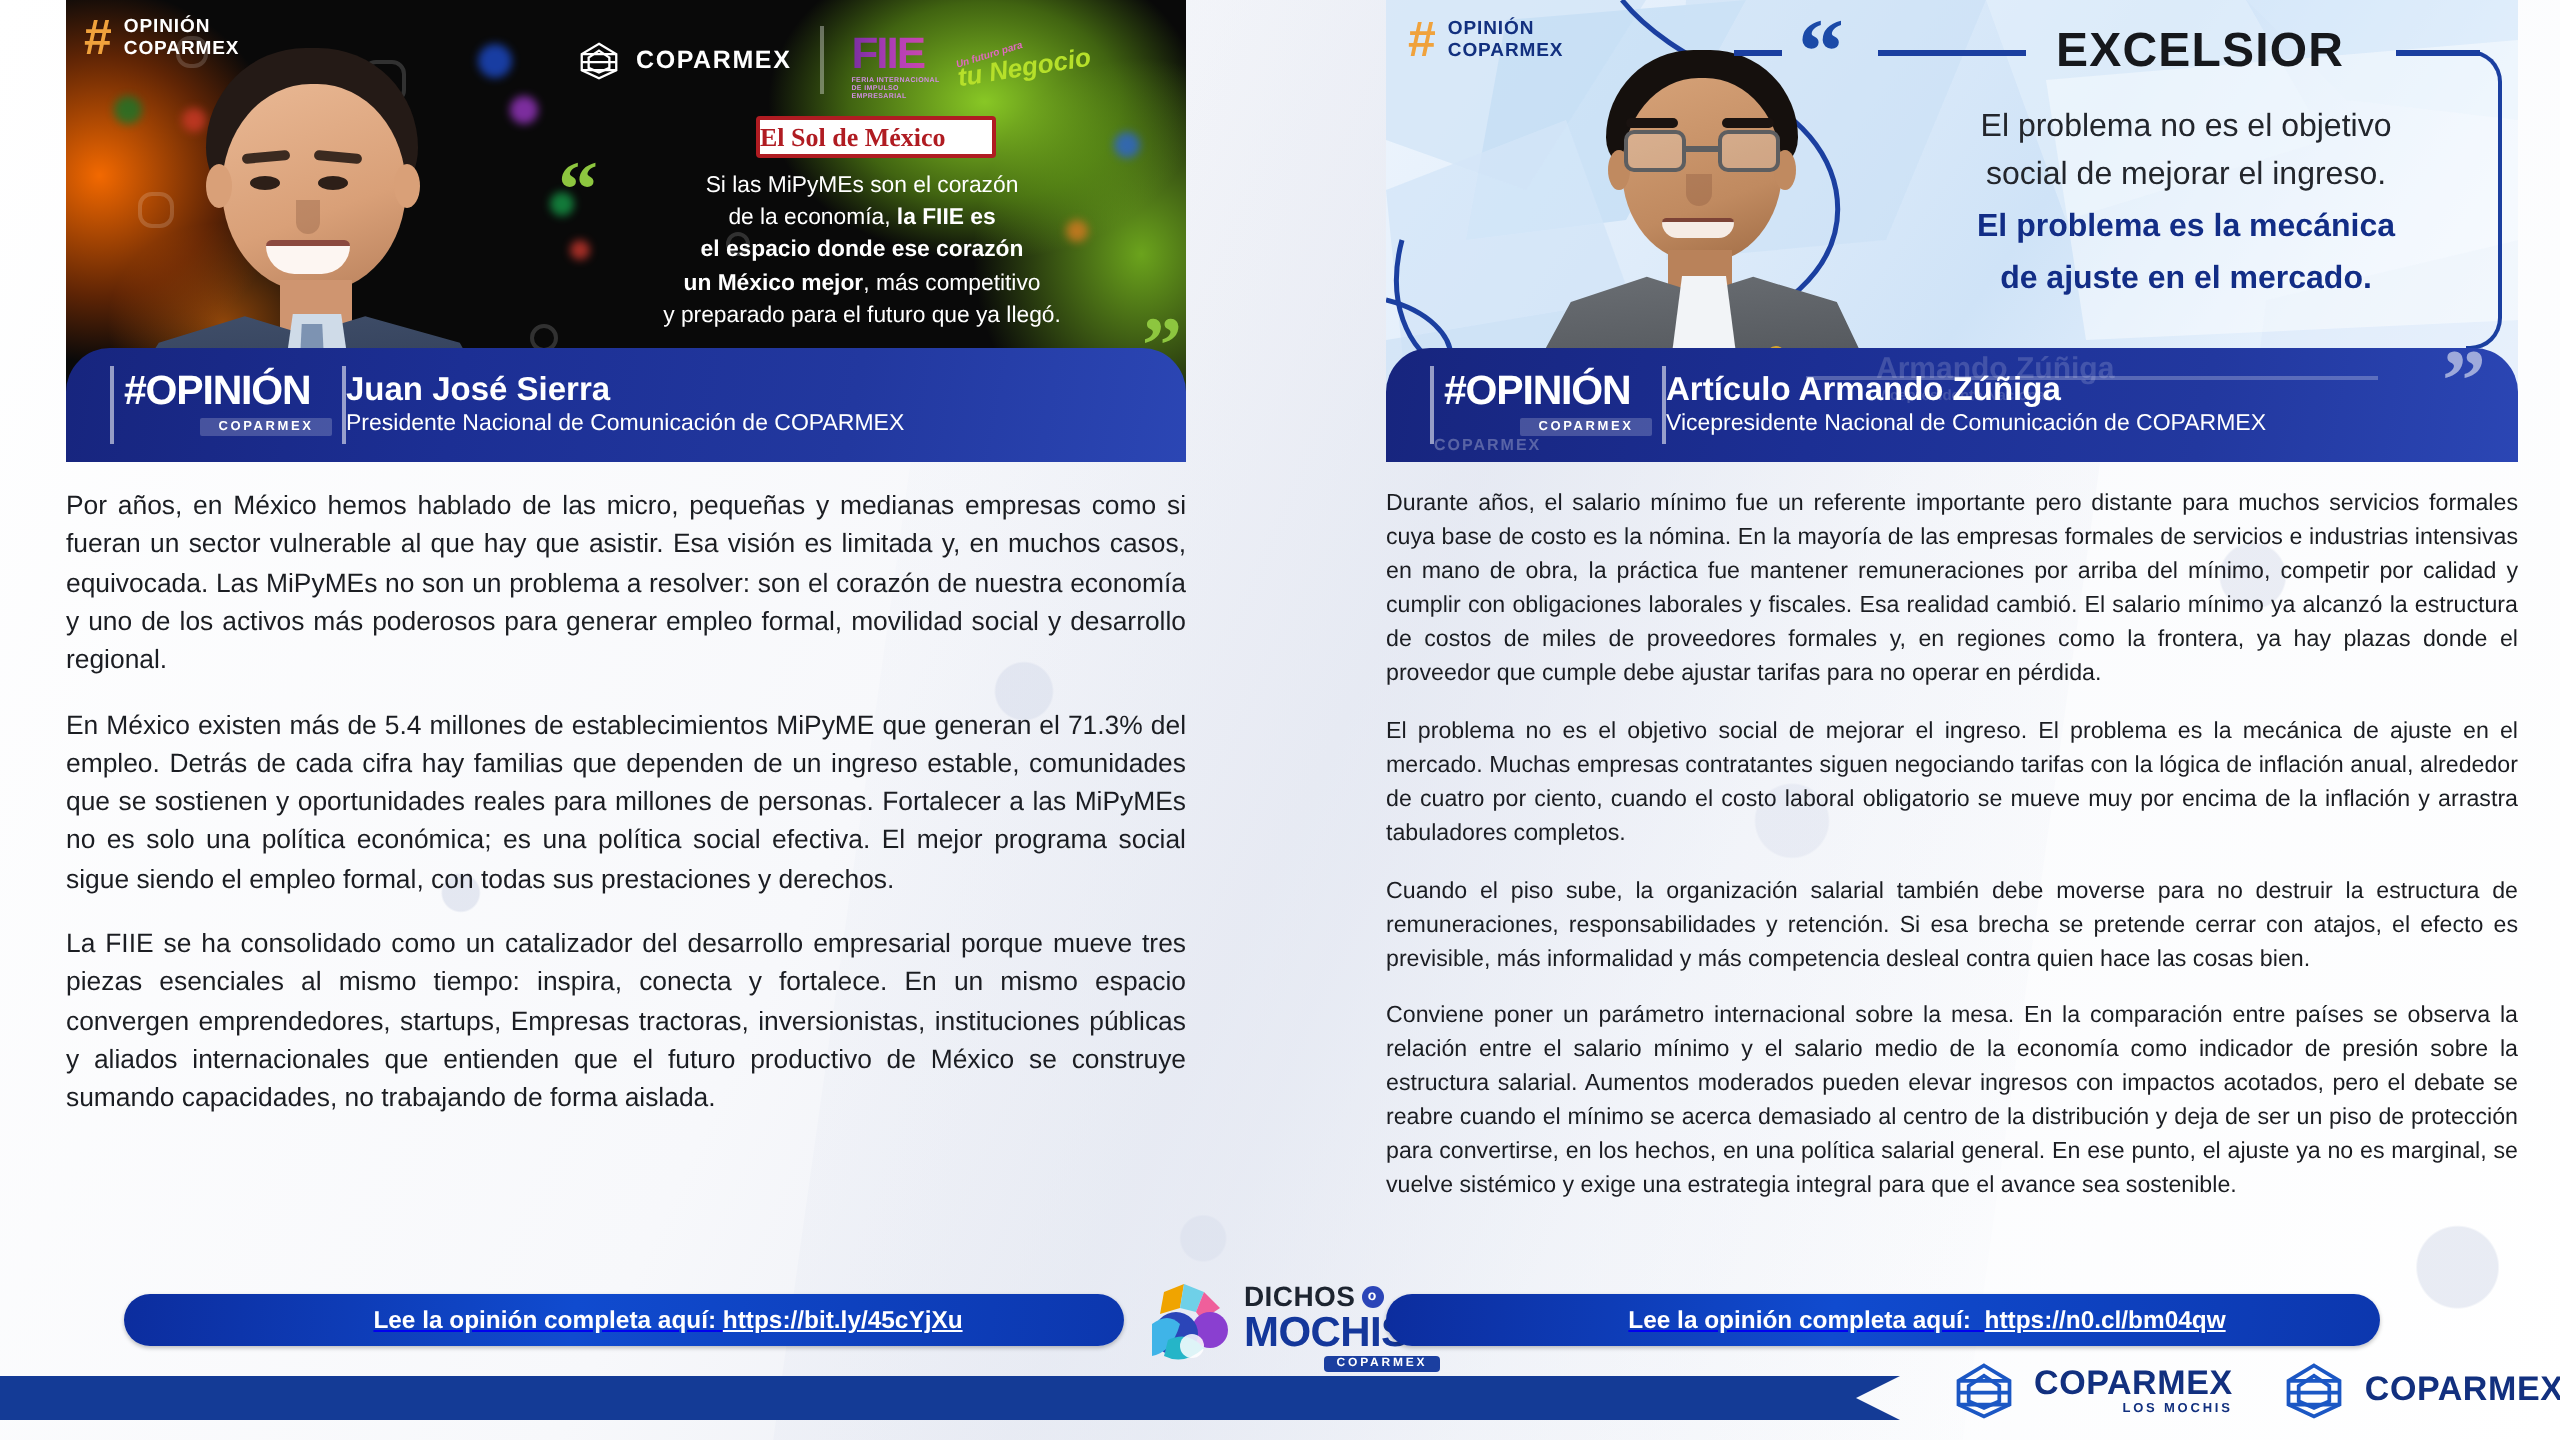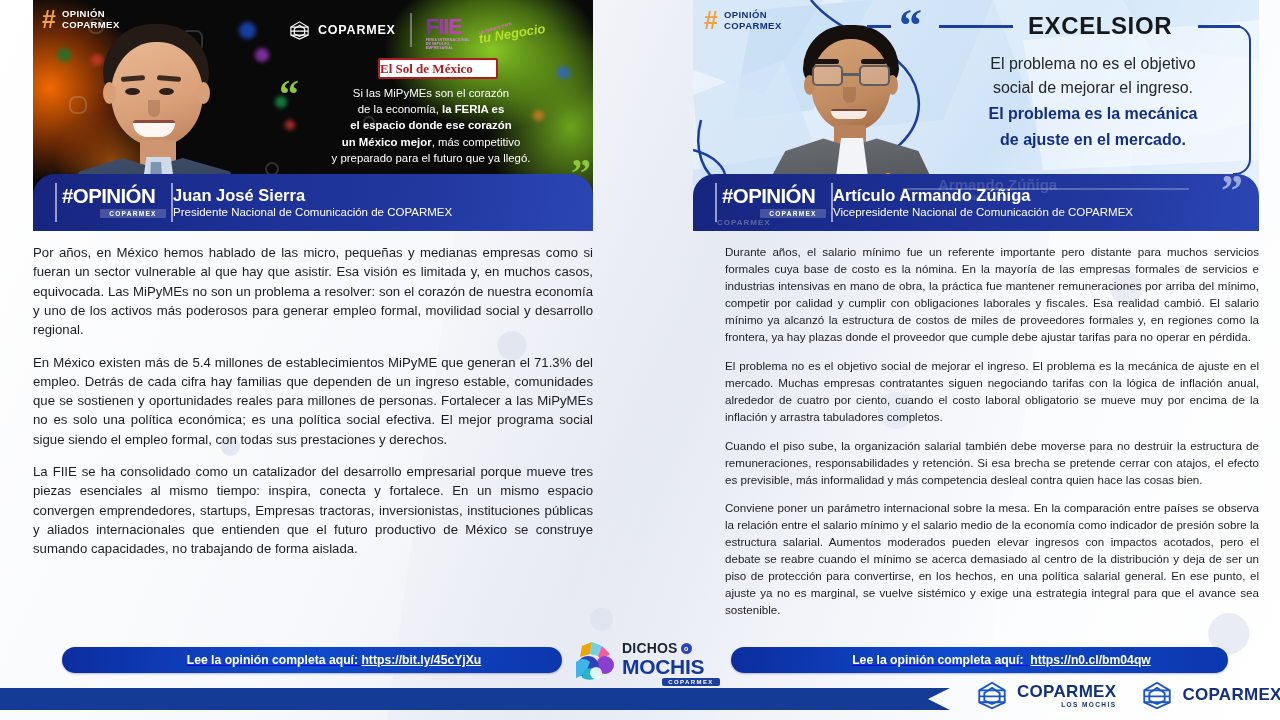--- a/index.html
+++ b/index.html
@@ -180,21 +180,21 @@
   .nb-ghostline{ position:absolute; left:210px; top:14px; right:70px; height:2px;
     background:rgba(255,255,255,.25); }
 
   
   .article{ position:absolute; left:0; width:100%; }
   .article p{
     text-align:justify; color:#1b1d22;
     margin-bottom:1em;
   }
   .art-left p{ font-size:13.2px; line-height:1.46; }
-  .art-right p{ font-size:11.6px; line-height:1.47;margin-left:32px; }
+  .art-right p{ font-size:11.6px; line-height:1.47; }
 
   
   .cta{
     position:absolute; height:26px; border-radius:13px;
     background:linear-gradient(96deg,#0c2d9e 0%,#104bcf 45%,#0c37ae 100%);
     display:flex; align-items:center; justify-content:center;
     box-shadow:0 1px 2px rgba(0,0,0,.25);
   }
   .cta-txt{ color:#fff; font-size:12.2px; font-weight:800; white-space:nowrap;padding-left:44px; }
   .cta-url{ color:#fff; text-decoration:underline; font-weight:800; }
@@ -300,21 +300,21 @@
 
       <div class="paper-plate" style="left:345px;top:58px;width:120px;height:21px;">
         <span class="paper-name" style="font-size:13px;">El Sol de México</span>
       </div>
 
       <div class="qblock" style="left:268px;top:85px;width:260px;">
         <span class="qmark" style="left:-22px;top:-6px;font-size:40px;color:#8dc63f;">“</span>
         <span class="qmark" style="right:-30px;bottom:-22px;font-size:40px;color:#8dc63f;">”</span>
         <div class="qtext">
           <div>Si las MiPyMEs son el corazón</div>
-          <div><span>de la economía, </span><b>la FERIA es</b></div>
+          <div><span>de la economía, </span><b>la FIIE es</b></div>
           <div><b>el espacio donde ese corazón</b></div>
           <div><b>un México mejor</b><span>, más competitivo</span></div>
           <div>y preparado para el futuro que ya llegó.</div>
         </div>
       </div>
 
       <div class="namebar">
         <div class="op-logo">
           <div class="op-top">#OPINIÓN</div>
           <div class="op-bot">COPARMEX</div>
@@ -443,21 +443,21 @@
     </div>
 
     <div class="article art-right" style="top:243px;">
       <p>Durante años, el salario mínimo fue un referente importante pero distante para muchos servicios formales cuya base de costo es la nómina. En la mayoría de las empresas formales de servicios e industrias intensivas en mano de obra, la práctica fue mantener remuneraciones por arriba del mínimo, competir por calidad y cumplir con obligaciones laborales y fiscales. Esa realidad cambió. El salario mínimo ya alcanzó la estructura de costos de miles de proveedores formales y, en regiones como la frontera, ya hay plazas donde el proveedor que cumple debe ajustar tarifas para no operar en pérdida.</p>
       <p>El problema no es el objetivo social de mejorar el ingreso. El problema es la mecánica de ajuste en el mercado. Muchas empresas contratantes siguen negociando tarifas con la lógica de inflación anual, alrededor de cuatro por ciento, cuando el costo laboral obligatorio se mueve muy por encima de la inflación y arrastra tabuladores completos.</p>
       <p>Cuando el piso sube, la organización salarial también debe moverse para no destruir la estructura de remuneraciones, responsabilidades y retención. Si esa brecha se pretende cerrar con atajos, el efecto es previsible, más informalidad y más competencia desleal contra quien hace las cosas bien.</p>
       <p>Conviene poner un parámetro internacional sobre la mesa. En la comparación entre países se observa la relación entre el salario mínimo y el salario medio de la economía como indicador de presión sobre la estructura salarial. Aumentos moderados pueden elevar ingresos con impactos acotados, pero el debate se reabre cuando el mínimo se acerca demasiado al centro de la distribución y deja de ser un piso de protección para convertirse, en los hechos, en una política salarial general. En ese punto, el ajuste ya no es marginal, se vuelve sistémico y exige una estrategia integral para que el avance sea sostenible.</p>
     </div>
   </div>
 
-  <a class="cta" style="left:731px;top:647px;width:497px;" href="#">
+  <a class="cta" style="left:693px;top:647px;width:497px;" href="#">
     <span class="cta-txt">
       <span>Lee la opinión completa aquí:</span>&nbsp;
       <span class="cta-url">https://n0.cl/bm04qw</span>
     </span>
   </a>
 
   <div class="footer-bar"></div>
 
   <div class="footer-logos">
     <div class="flogo">

